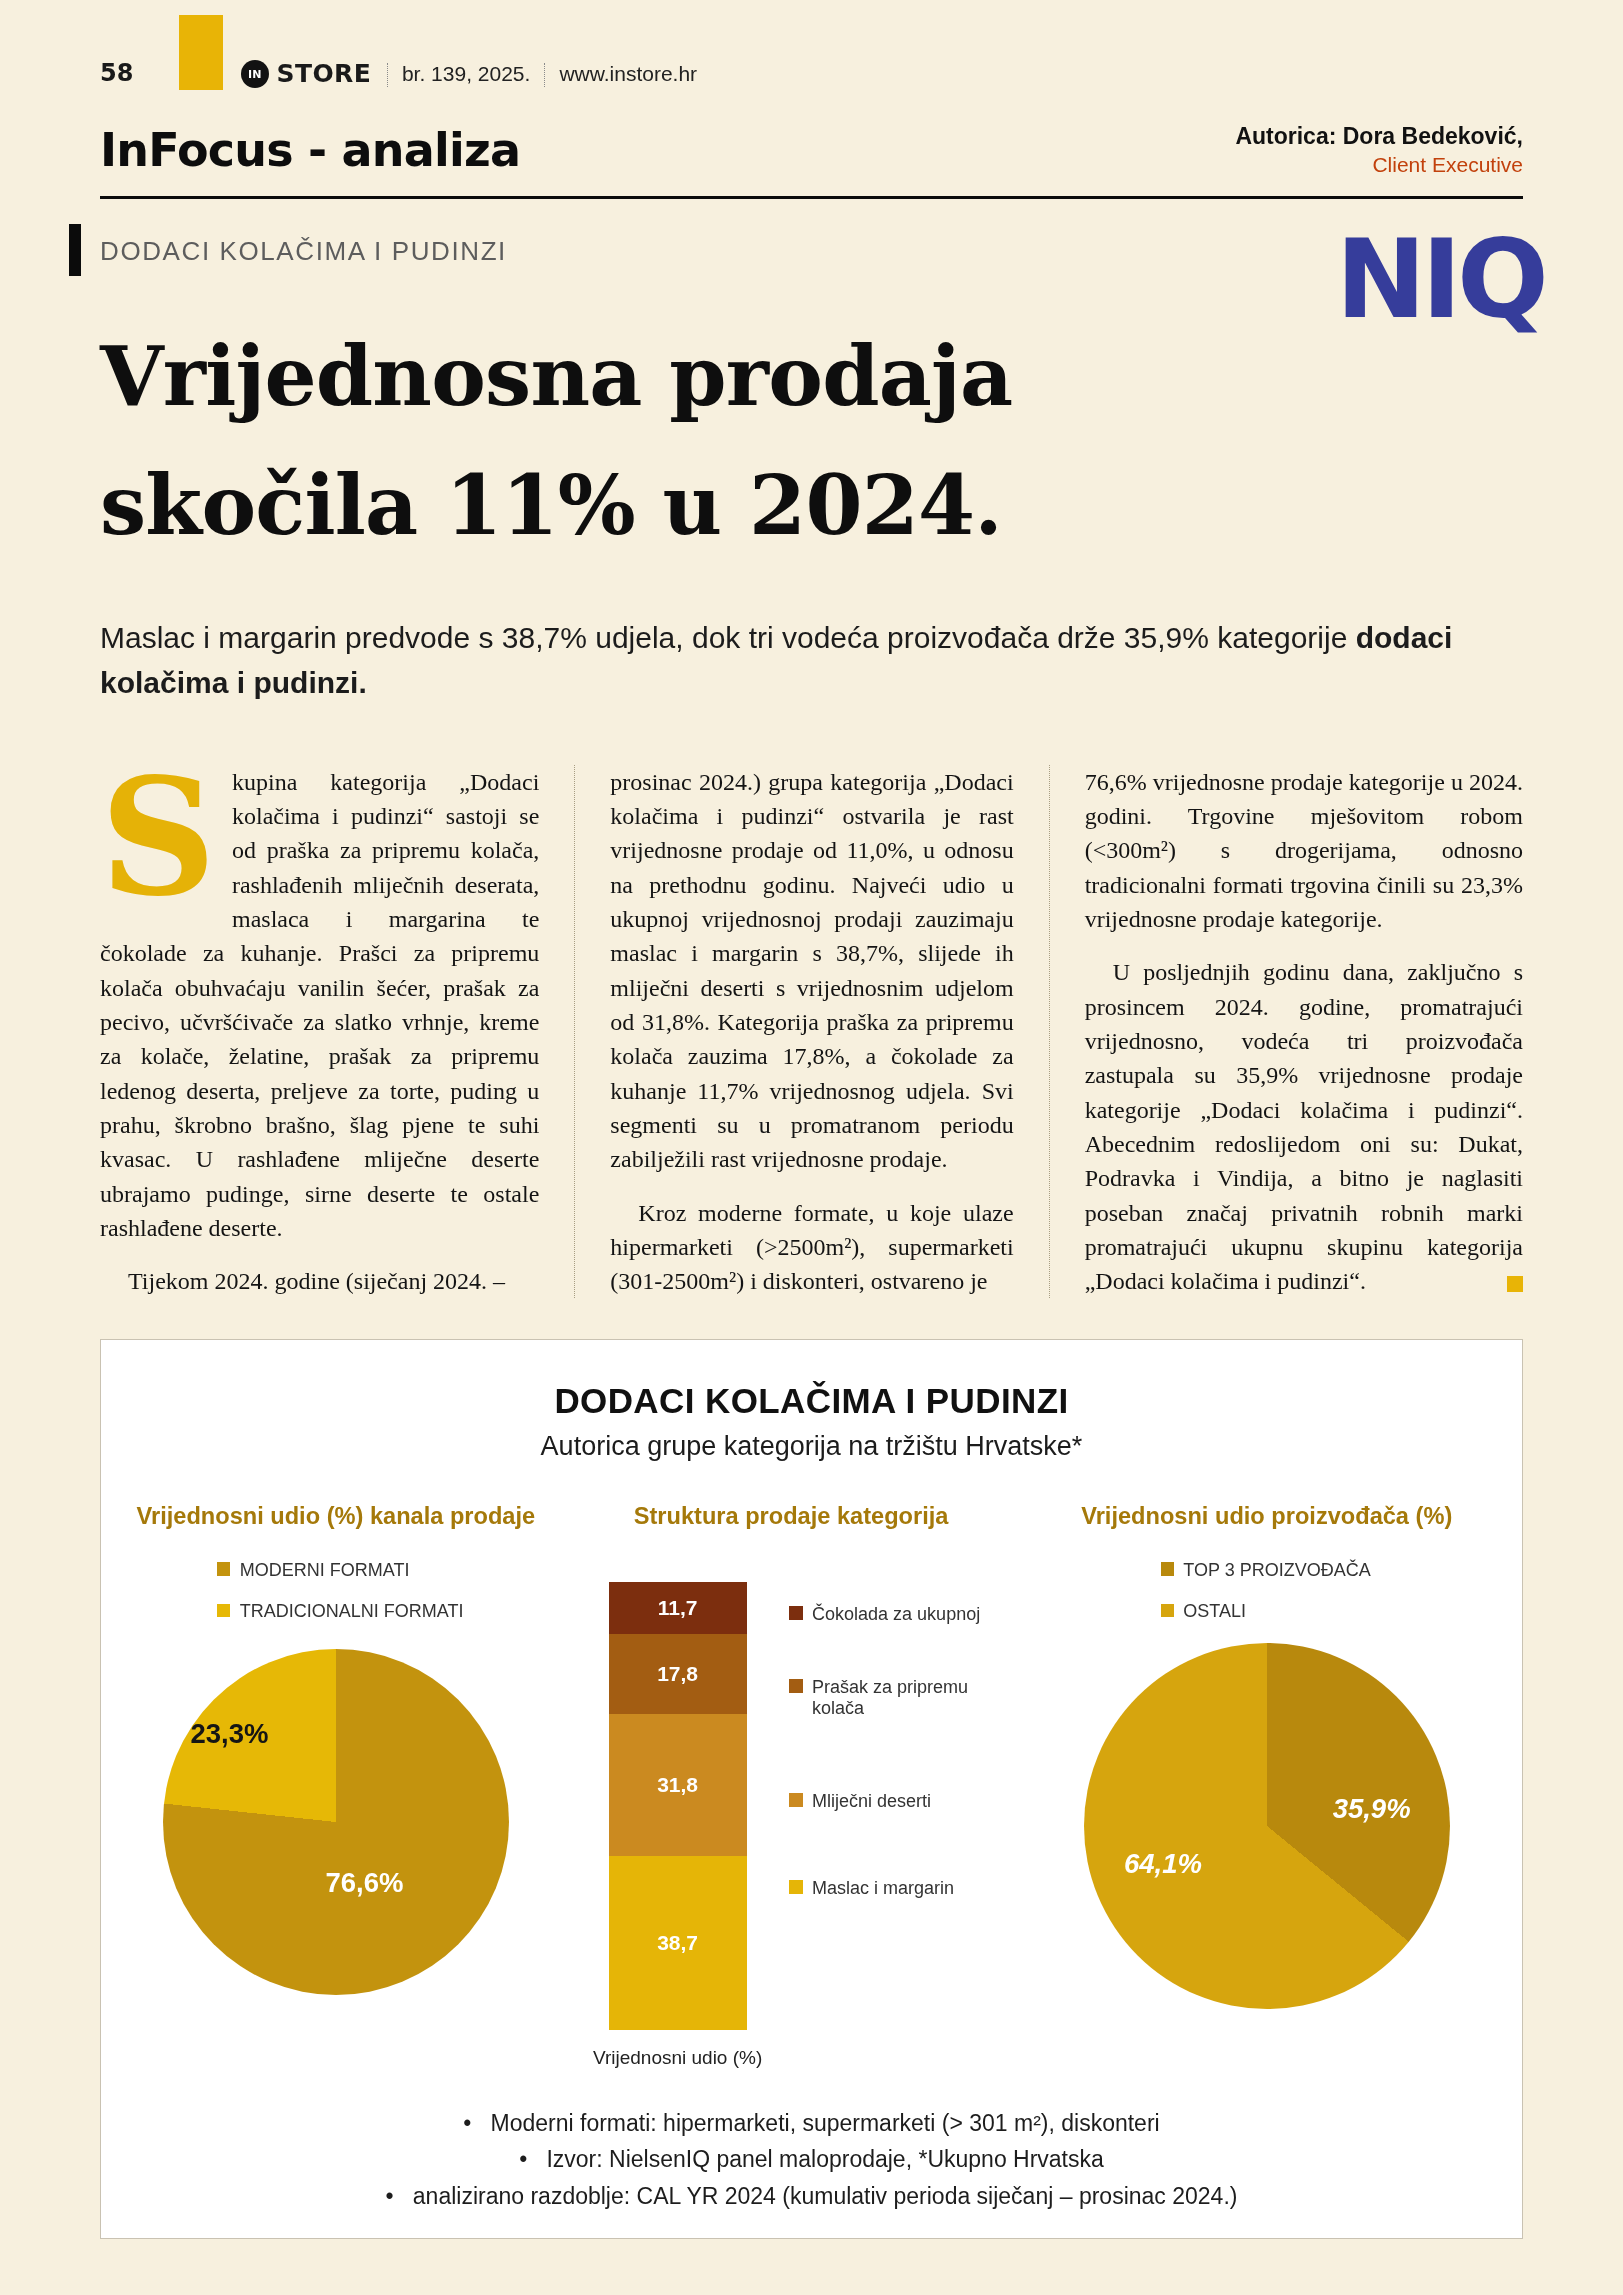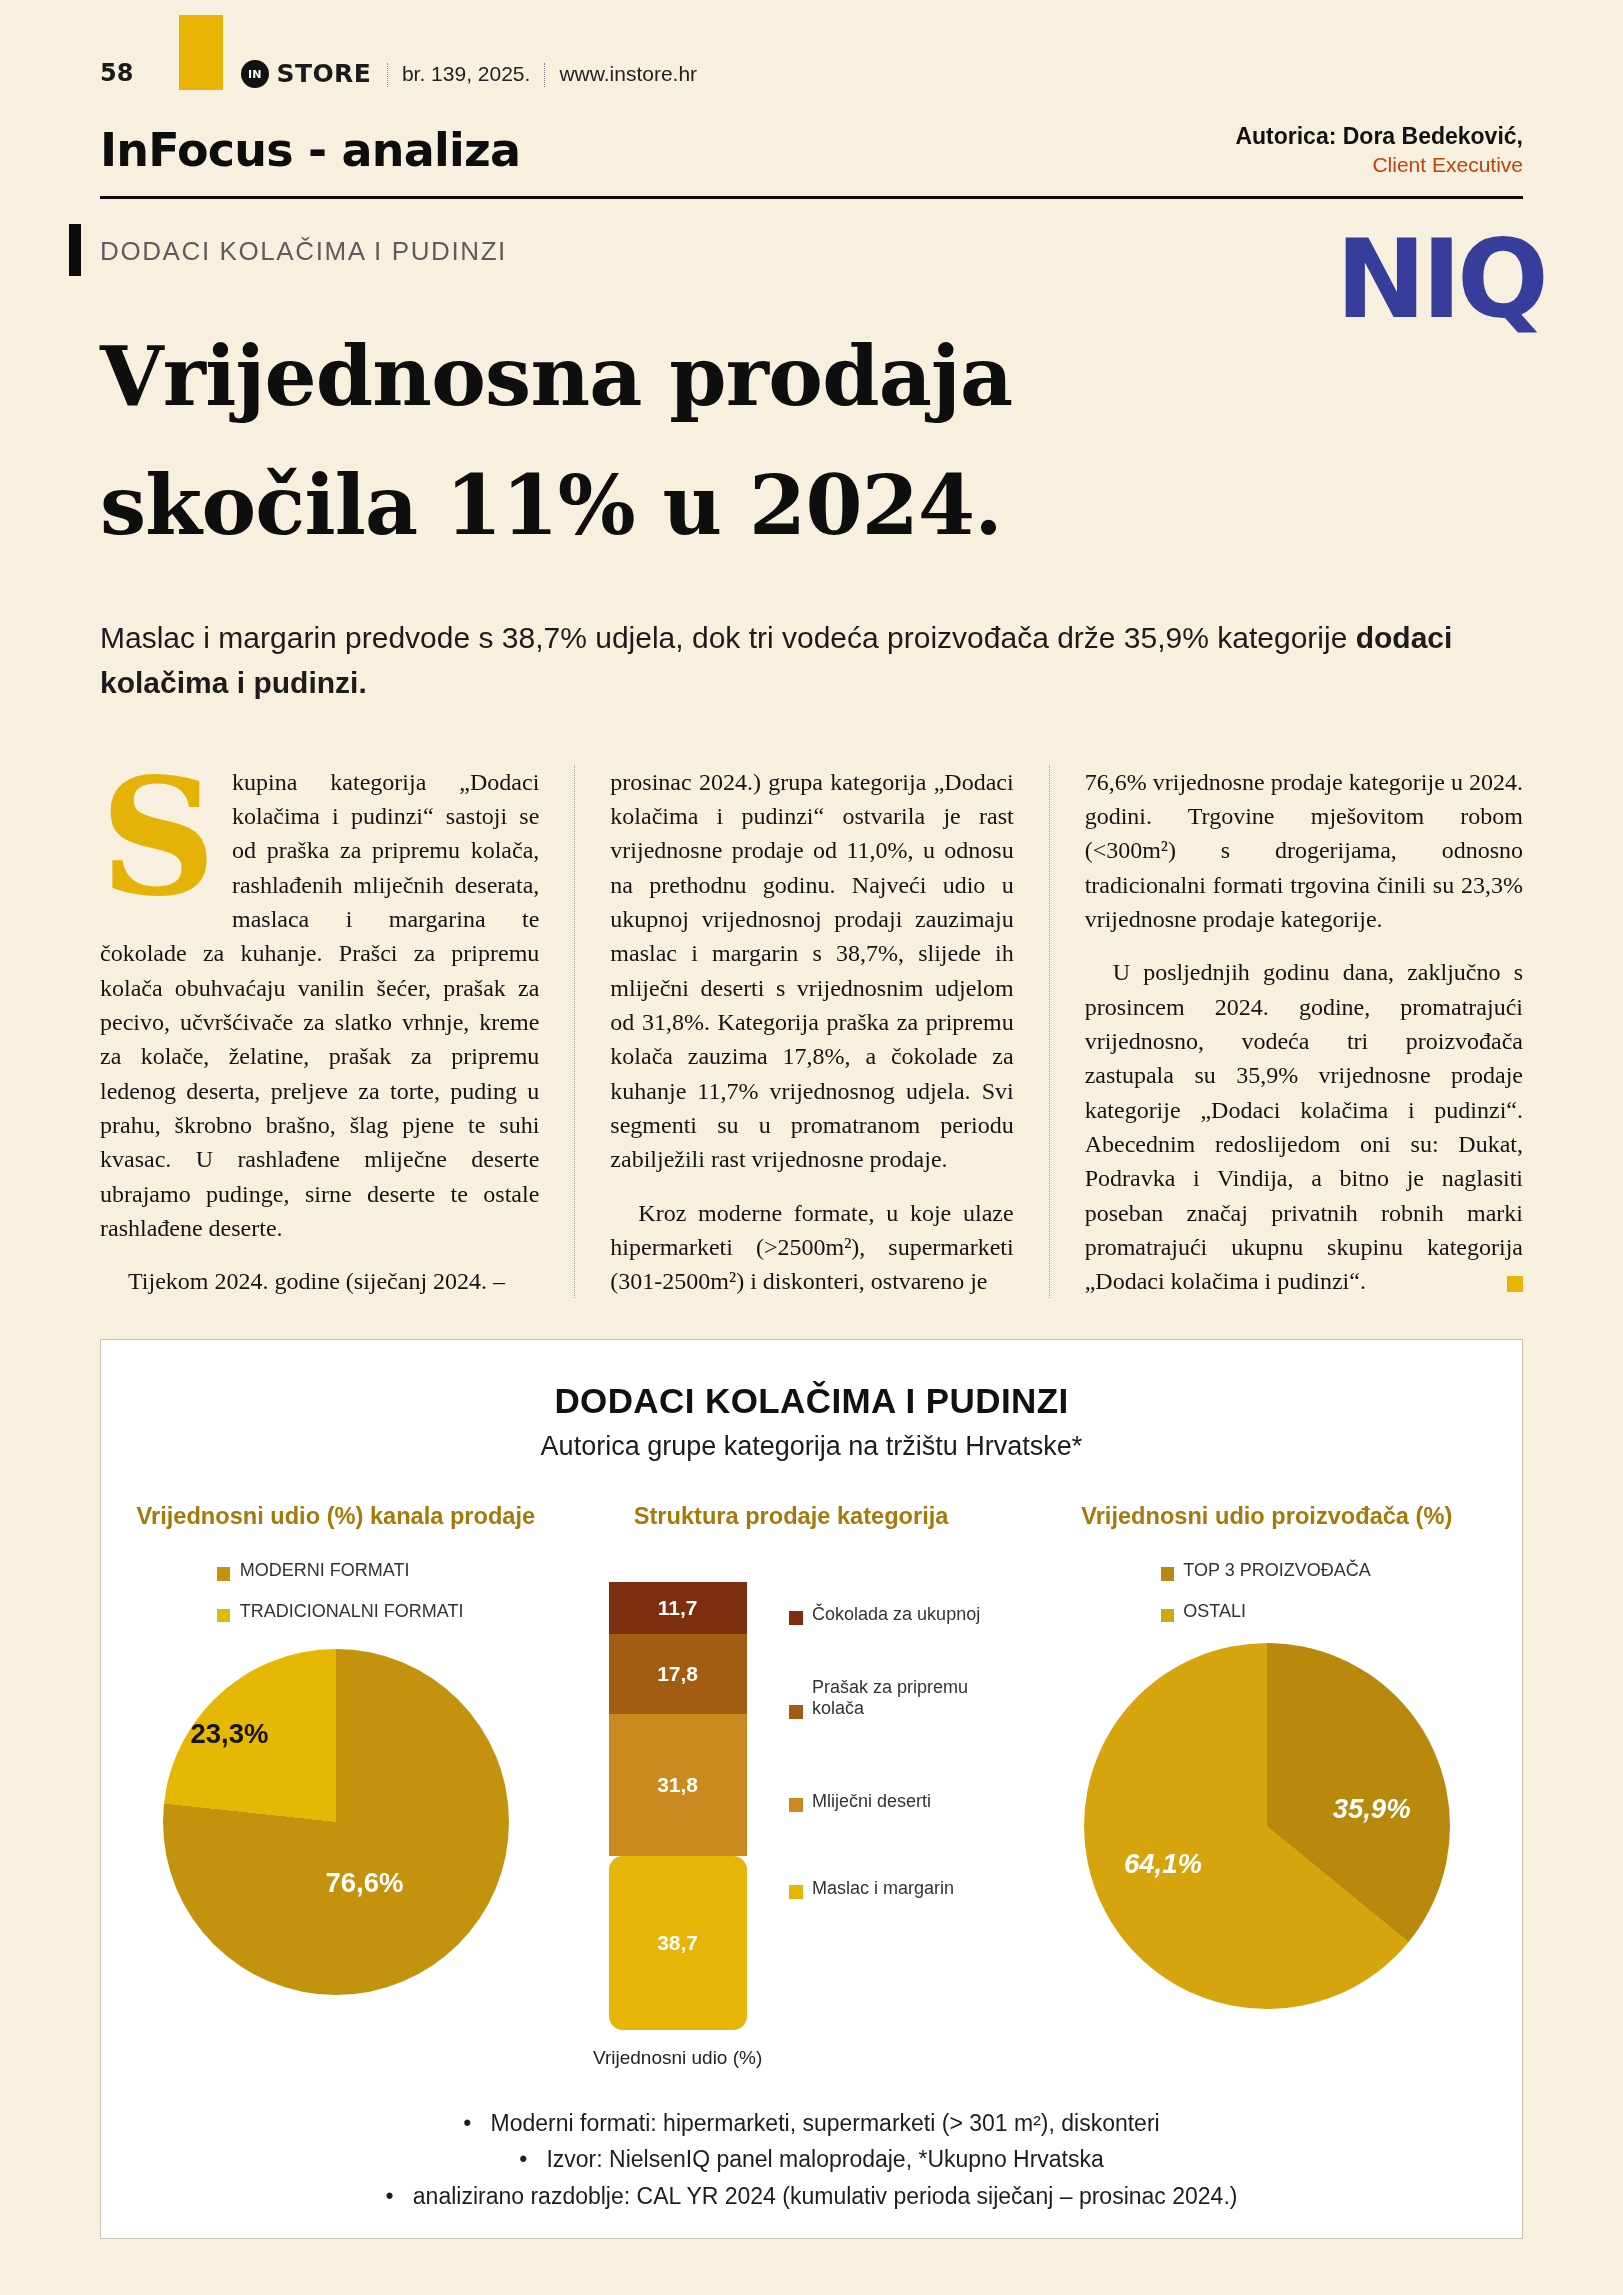--- a/index.html
+++ b/index.html
@@ -54,21 +54,21 @@
   .charts-row { display:flex; margin-top:41px; }
   .chart-col { position:relative; }
   .chart-col.left  { width:30%; }
   .chart-col.mid   { width:37%; }
   .chart-col.right { width:33%; }
   .chart-heading { text-align:center; font-size:23.6px; font-weight:bold; color:#a5790a; }
 
   .legend { margin-top:30px; }
   .legend.offset-left { margin-left:85px; }
   .legend.offset-right { margin-left:118px; }
-  .legend-item { display:flex; align-items:flex-end; gap:9.4px; font-size:18px; color:#333; margin-bottom:20.4px; }
+  .legend-item { display:flex; align-items:flex-start; gap:9.4px; font-size:18px; color:#333; margin-bottom:20.4px; }
   .swatch { flex:0 0 auto; width:13.4px; height:13.4px; margin-top:2.4px; }
 
   .pie { position:relative; border-radius:50%; }
   .pie1 { width:346px; height:346px; margin:27px auto 0 auto; }
   .pie2 { width:366px; height:366px; margin:20.4px auto 0 auto; }
   .pie-label { position:absolute; font-weight:bold; font-size:27.5px; }
   .pie-label.dark { color:#151515; }
   .pie-label.light { color:#ffffff; }
   .p1-small { left:8%;  top:20%; }
   .p1-big   { left:47%; top:63%; }
@@ -176,21 +176,21 @@
             <div class="stack-bar">
               <div class="seg" style="background: rgb(124, 46, 14); height: 11.7%;">
                   <span>11,7</span>
                 </div>
               <div class="seg" style="background: rgb(163, 93, 18); height: 17.8%;">
                   <span>17,8</span>
                 </div>
               <div class="seg" style="background: rgb(203, 138, 32); height: 31.8%;">
                   <span>31,8</span>
                 </div>
-              <div class="seg" style="background: rgb(229, 181, 7); height: 38.7%; border-radius: 14px;">
+              <div class="seg" style="background: rgb(229, 181, 7); height: 38.7%;">
                   <span>38,7</span>
                 </div>
             </div>
             <div class="xlabel">Vrijednosni udio (%)</div>
           </div>
           <div class="bar-legend">
             <div class="legend-item bl-1">
               <span class="swatch" style="background: rgb(124, 46, 14);"></span>
               <span>Čokolada za ukupnoj</span>
             </div>

